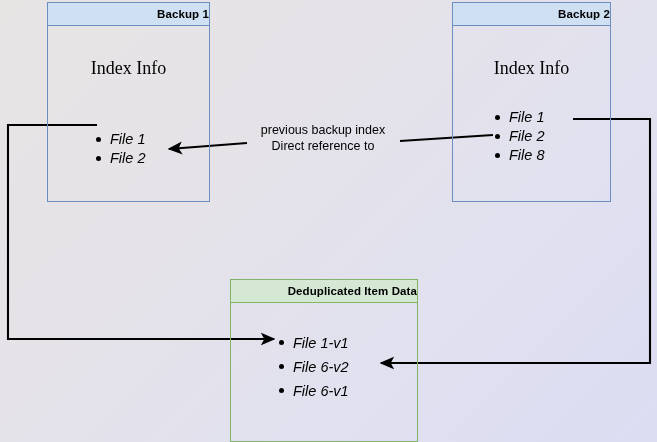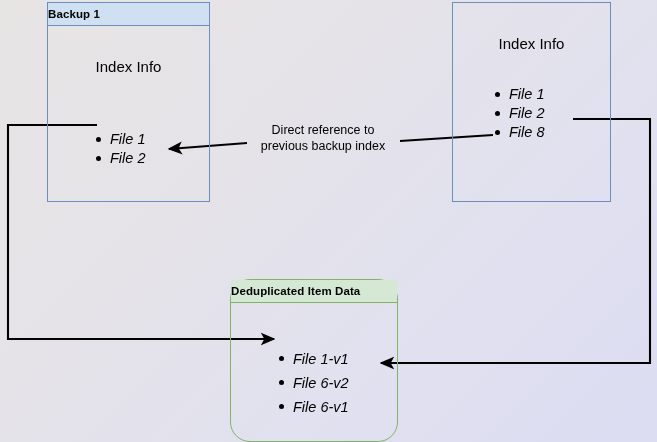--- a/index.html
+++ b/index.html
@@ -32,21 +32,21 @@
     border: 1px solid #6c8ebf;
     background: transparent;
   }
   .node-box.green {
     border-color: #82b366;
   }
   .node-header {
     box-sizing: border-box;
     height: 23px;
     line-height: 22px;
-    text-align: left;
+    text-align: right;
     font-size: 11.5px;
     font-weight: bold;
     color: #000000;
     background: #cfe0f3;
     border-bottom: 1px solid #6c8ebf;
     letter-spacing: 0.1px;
   }
   .node-header.green {
     background: #d5e8d4;
     border-bottom-color: #82b366;
@@ -55,22 +55,23 @@
   .node-body {
     position: relative;
     height: calc(100% - 23px);
   }
   .index-title {
     position: absolute;
     left: 0;
     right: 0;
     top: 32px;
     text-align: center;
-    font-size: 15px;
-    color: #000000;
+    font-size: 18px;
+    color: #000000;
+    font-family: Liberation Serif, serif;
   }
   .file-list {
     position: absolute;
     margin: 0;
     padding: 0;
     list-style: none;
     font-size: 14.5px;
     color: #000000;
     font-style: italic;
   }
@@ -91,22 +92,22 @@
     border-radius: 50%;
     background: #000000;
   }
   
   #backup1 { left: 47px; top: 2px; width: 163px; height: 200px; }
   #backup1 .file-list { left: 48px; top: 104px; }
   
   #backup2 { left: 452px; top: 2px; width: 159px; height: 200px; }
   #backup2 .file-list { left: 42px; top: 82px; }
   
-  #dedup { left: 230px; top: 279px; width: 168px; height: 163px; border-radius: 20px; }
-  #dedup .file-list { left: 48px; top: 44px; }
+  #dedup { left: 230px; top: 279px; width: 188px; height: 163px; }
+  #dedup .file-list { left: 48px; top: 28px; }
   #dedup .file-list li { height: 24px; line-height: 24px; }
   #dedup .file-list li::before { top: 9px; }
 
   .edge-label {
     position: absolute;
     text-align: center;
     font-size: 12.5px;
     line-height: 16px;
     color: #000000;
     white-space: nowrap;
@@ -148,20 +149,21 @@
           <span>File 1</span>
         </li>
         <li>
           <span>File 2</span>
         </li>
       </ul>
     </div>
   </div>
 
   <div class="node-box" id="backup2">
+    <div class="node-header">Backup 2</div>
     <div class="node-body">
       <div class="index-title">Index Info</div>
       <ul class="file-list">
         <li>
           <span>File 1</span>
         </li>
         <li>
           <span>File 2</span>
         </li>
         <li>
@@ -182,17 +184,17 @@
           <span>File 6-v2</span>
         </li>
         <li>
           <span>File 6-v1</span>
         </li>
       </ul>
     </div>
   </div>
 
   <div class="edge-label" id="ref-label">
+    <div>previous backup index</div>
     <div>Direct reference to</div>
-    <div>previous backup index</div>
   </div>
 
 </div>
 
 </body></html>

